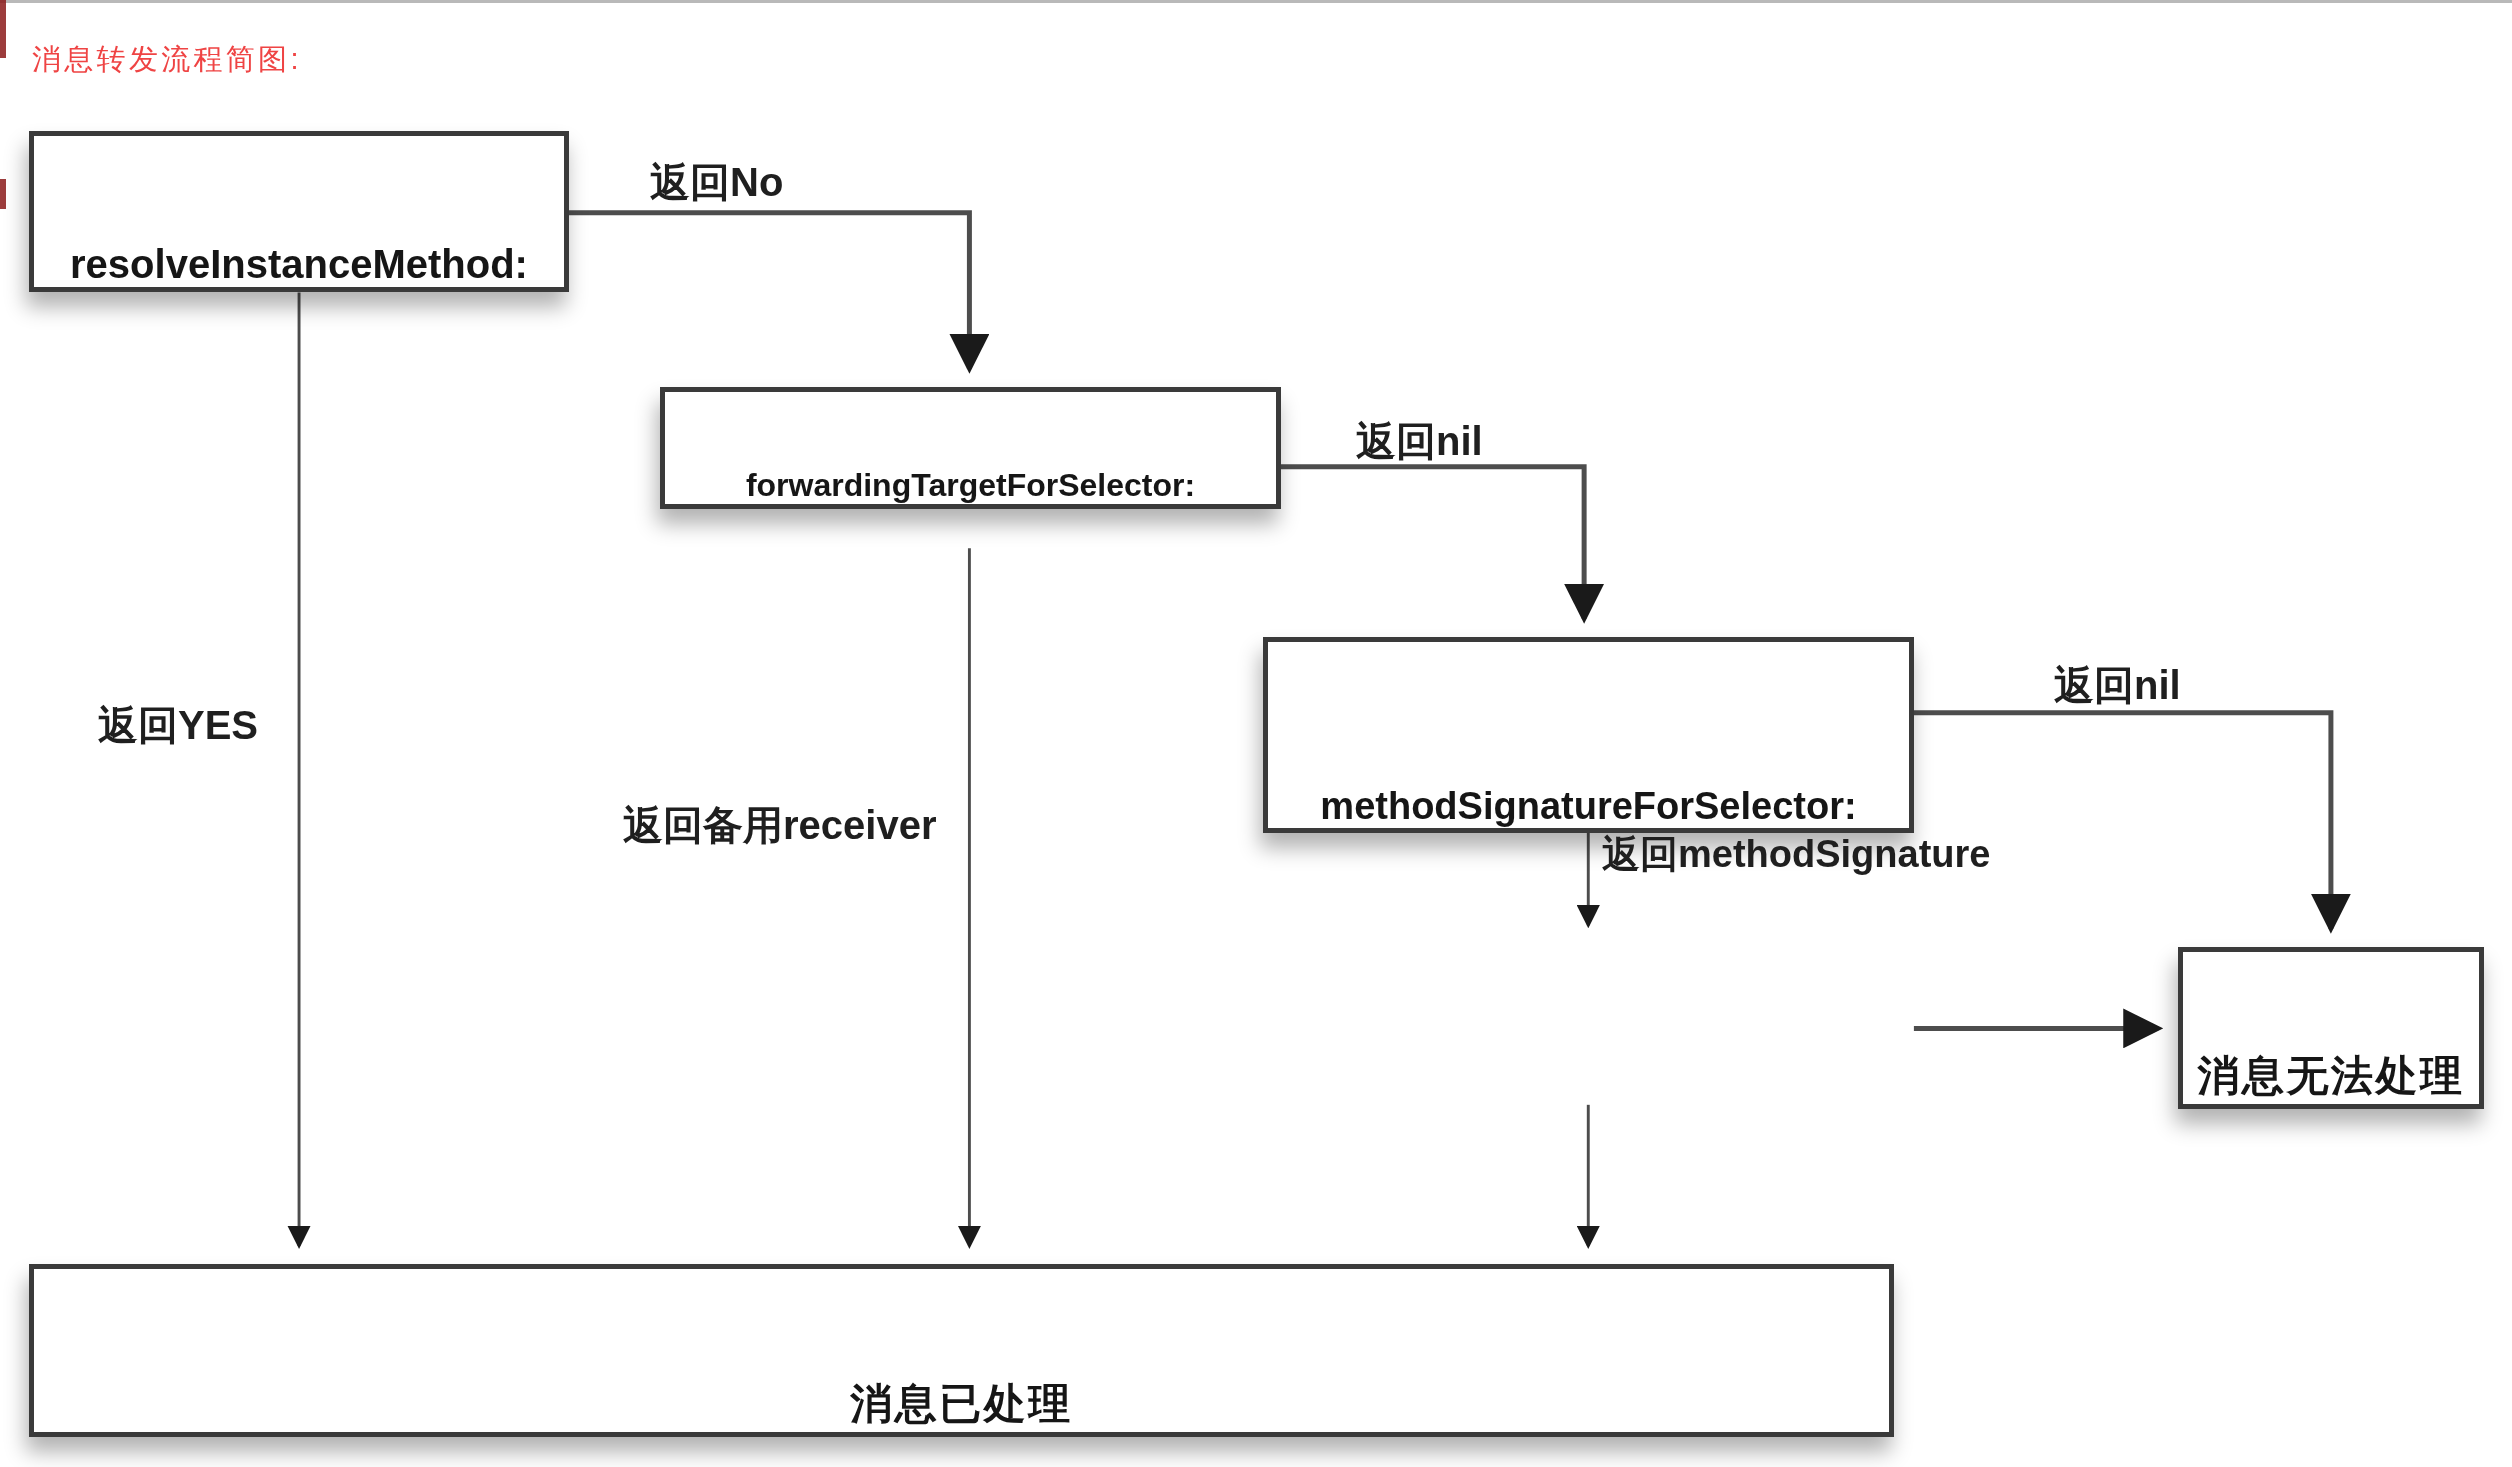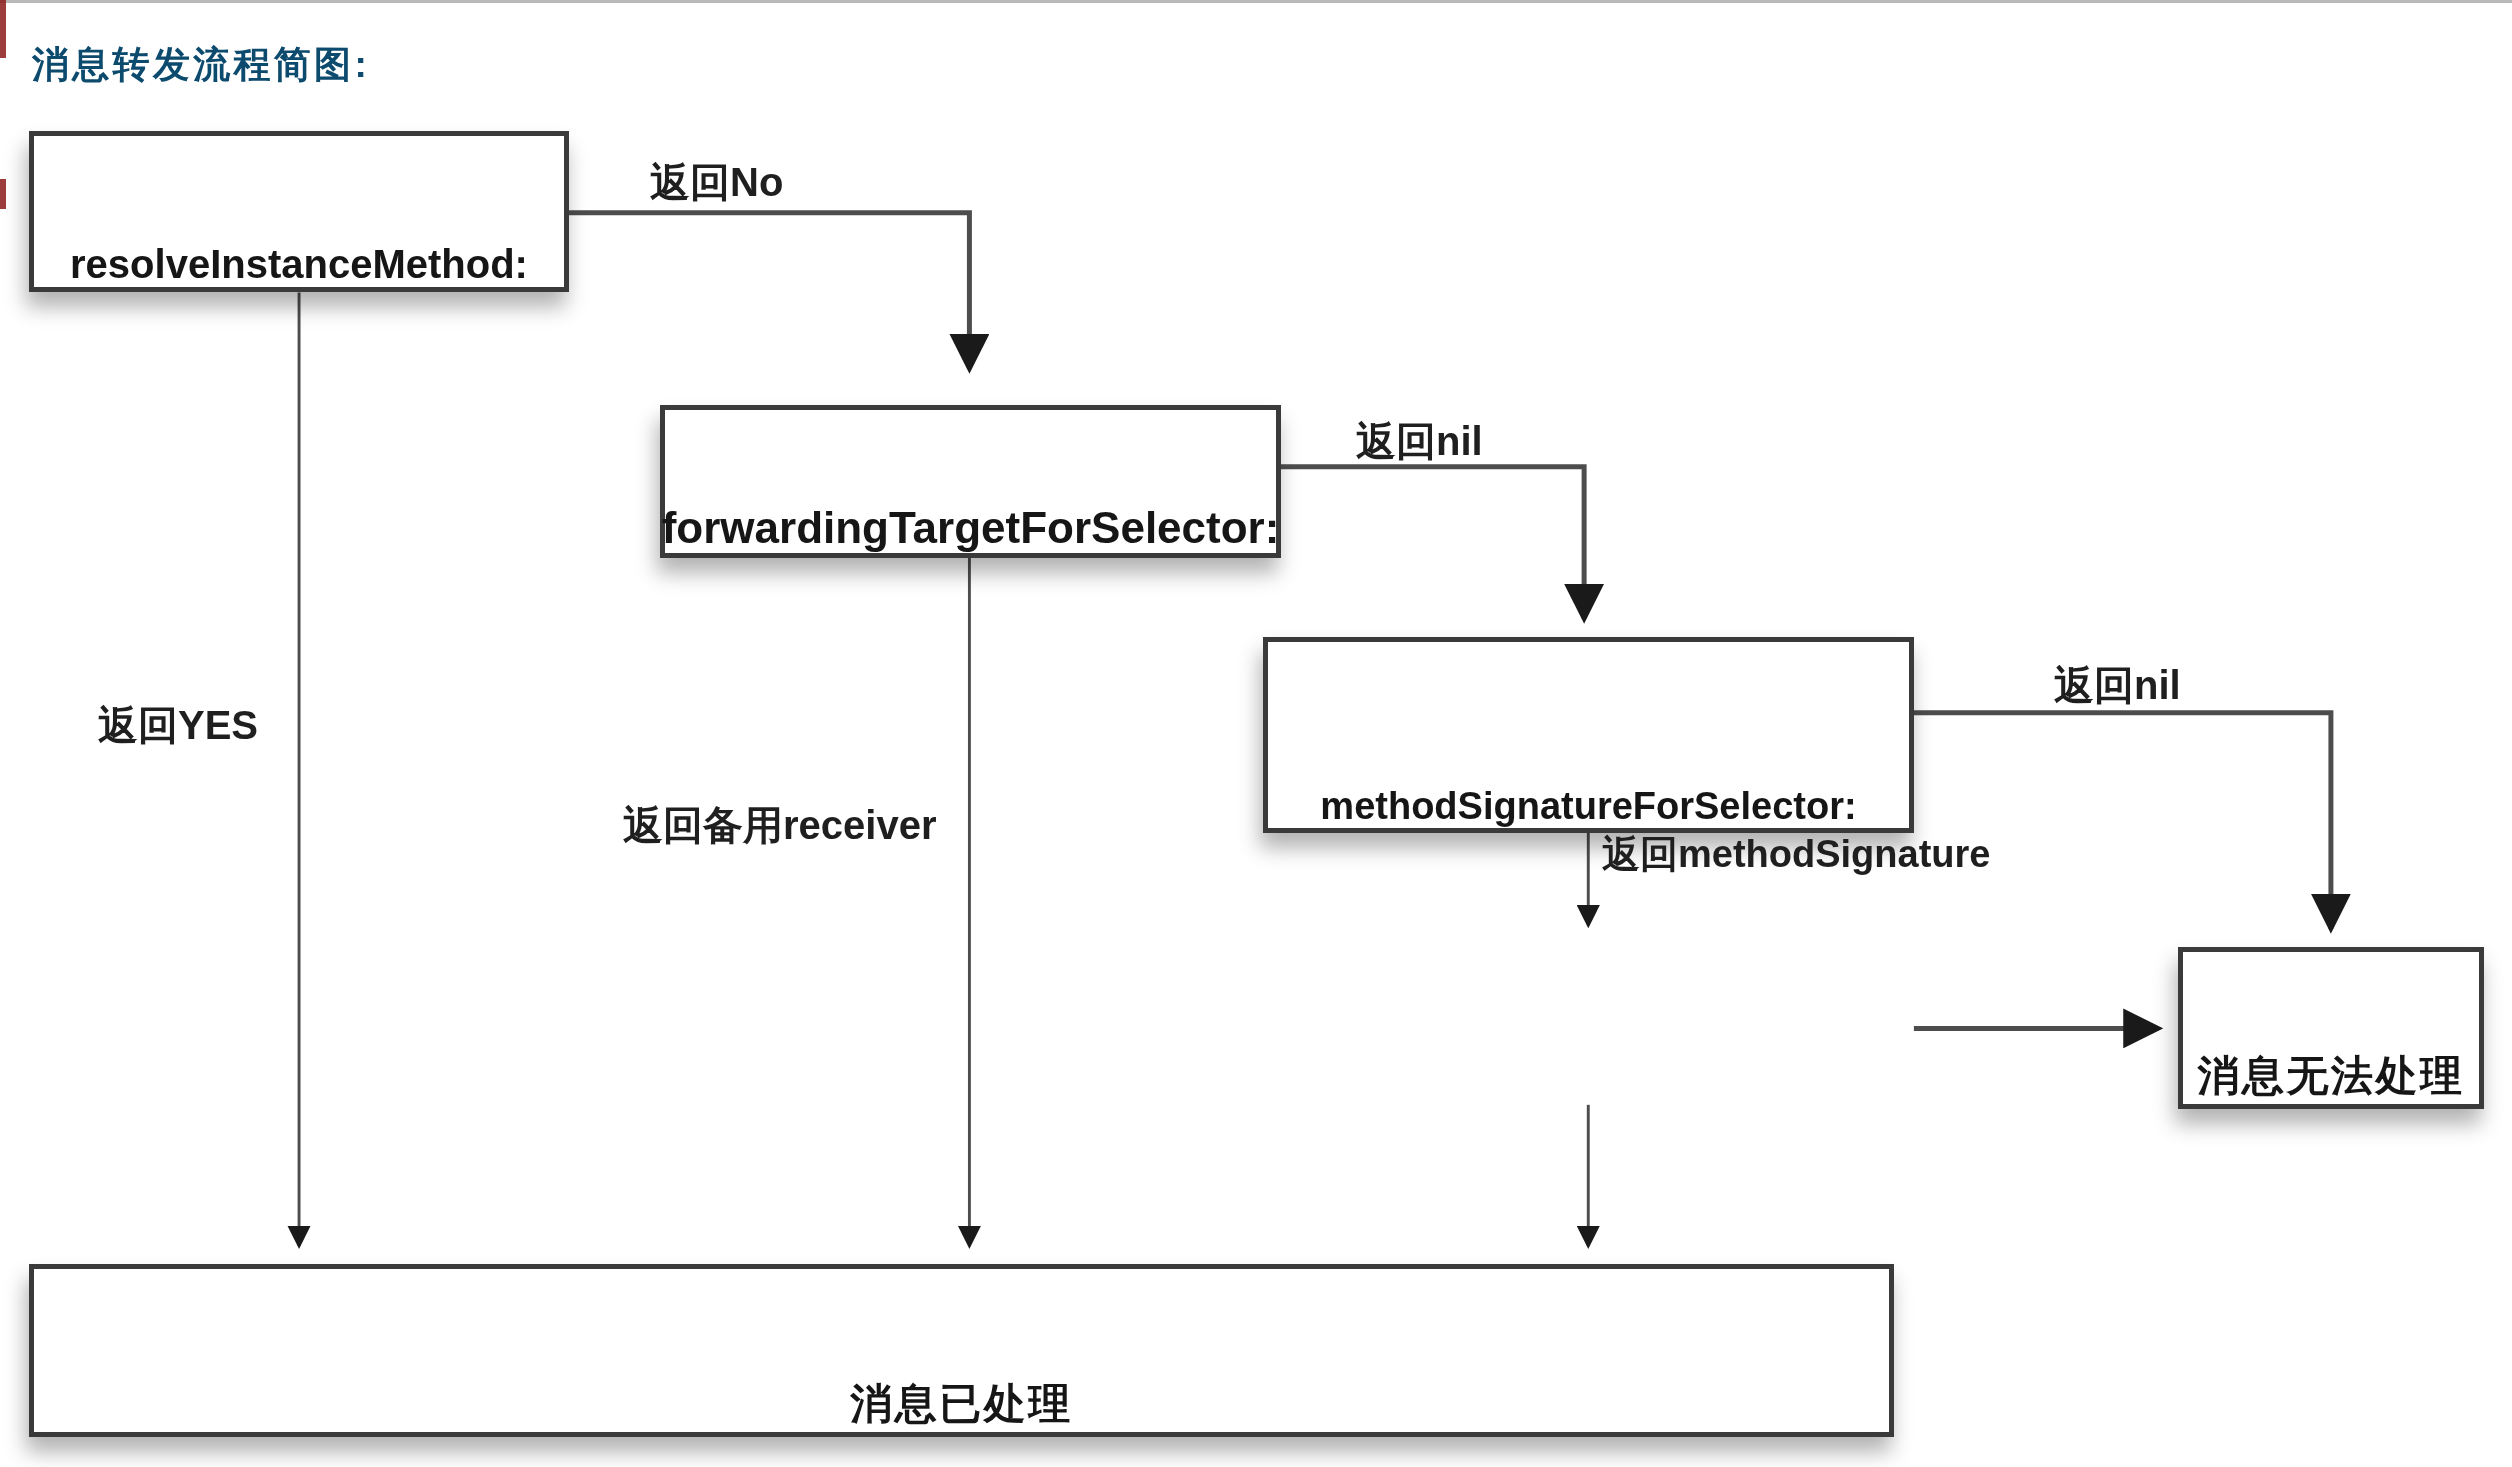--- a/index.html
+++ b/index.html
@@ -17,23 +17,23 @@
     background: #b9b9b9;
   }
   
   .edge-artifact { position: absolute; left: 0; width: 5.8px; background: #8b1a1a; opacity: .85; }
   .artifact-1 { top: 0; height: 58px; }
   .artifact-2 { top: 179px; height: 30px; }
 
   .diagram-title {
     position: absolute;
     left: 32px; top: 40px;
-    font-size: 37px;
-    font-weight: 700;
-    color: #0c4a6e;
+    font-size: 29px;
+    font-weight: 400;
+    color: #ef4444;
     letter-spacing: 3.3px;
   }
 
   svg.edges { position: absolute; left: 0; top: 0; z-index: 1; }
   .edge { fill: none; stroke: #4d4d4d; }
   .edge-thick { stroke-width: 6; }
   .edge-thin  { stroke-width: 3.5; }
 
   .node {
     position: absolute;
@@ -46,21 +46,21 @@
     justify-content: center;
     font-size: 40px;
     font-weight: 600;
     color: #161616;
     box-sizing: border-box;
     text-align: center;
   }
   .node-cjk { font-weight: 700; letter-spacing: 2.5px; }
 
   #node-resolve            { left: 29px;   top: 131px;  width: 540px;  height: 161px; }
-  #node-forwarding-target  { left: 660px;  top: 405px;  width: 621px;  height: 153px; font-size: 44px; }
+  #node-forwarding-target  { left: 660px;  top: 387px;  width: 621px;  height: 122px; font-size: 32px; }
   #node-method-signature   { left: 1263px; top: 637px;  width: 651px;  height: 196px; font-size: 38px; }
   #node-forward-invocation { left: 1263px; top: 944px; width: 651px;  height: 161px; }
   #node-unhandled          { left: 2178px; top: 947px; width: 306px;  height: 162px; font-size: 42px; }
   #node-handled            { left: 29px;   top: 1264px; width: 1865px; height: 173px; font-size: 42px; }
 
   .edge-label {
     position: absolute;
     z-index: 3;
     font-size: 40px;
     font-weight: 700;

